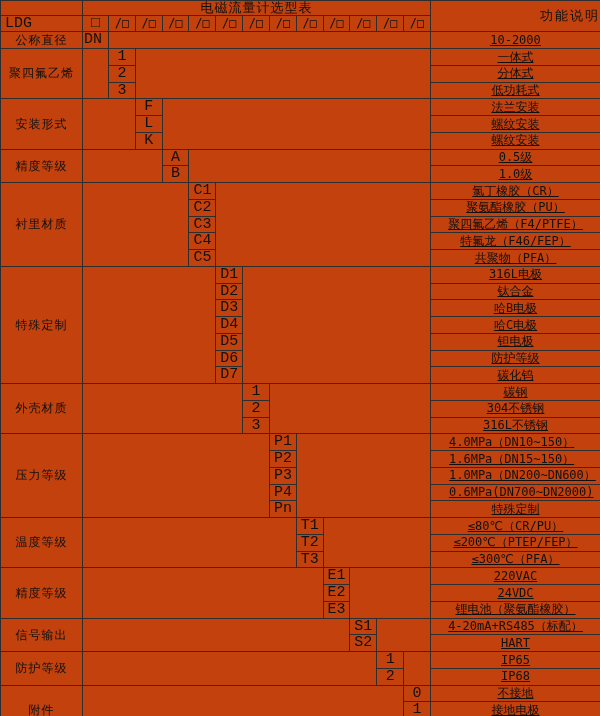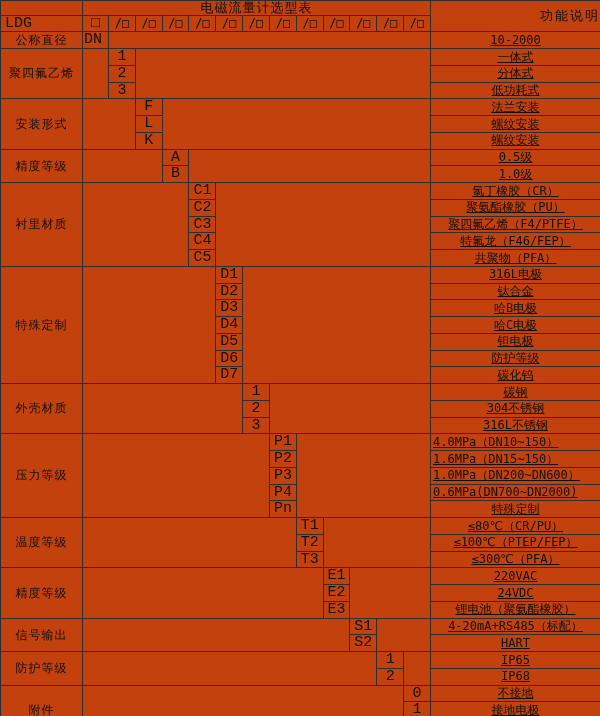--- a/index.html
+++ b/index.html
@@ -27,21 +27,21 @@
     white-space: nowrap;
     overflow: hidden;
   }
   td.ttl { font-size: 13px; letter-spacing: 1px; font-weight: normal; }
   td.fh  { font-size: 13px; letter-spacing: 2px; text-align: right; }
   td.lbl { font-size: 12px; letter-spacing: 1px; }
   td.code { font-size: 15px; font-family: Liberation Mono, monospace; }
   td.mdl { text-align: left; padding-left: 4px; }
   td.dncode { text-align: left; padding-left: 1px; }
   td.desc { font-size: 12px; text-decoration: underline; }
-  td.desc.left { text-align: left; padding-left: 2px; }
+  td.desc.left { text-align: left; padding-left: 18px; }
   td.seg { font-size: 12px; letter-spacing: 0px; }
   td.sp { }
 </style>
 </head>
 <body>
 
 <table class="sel">
   <colgroup>
     <col style="width:82px">
     <col style="width:26px">
@@ -233,21 +233,21 @@
 
   <tr>
     <td class="lbl" rowspan="3">温度等级</td>
     <td class="sp" rowspan="3" colspan="8"></td>
     <td class="code">T1</td>
     <td class="sp" rowspan="3" colspan="4"></td>
     <td class="desc">≤80℃（CR/PU）</td>
   </tr>
   <tr>
     <td class="code">T2</td>
-    <td class="desc">≤100℃（PTEP/FEP）</td>
+    <td class="desc">≤200℃（PTEP/FEP）</td>
   </tr>
   <tr>
     <td class="code">T3</td>
     <td class="desc">≤300℃（PFA）</td>
   </tr>
 
   <tr>
     <td class="lbl" rowspan="3">精度等级</td>
     <td class="sp" rowspan="3" colspan="9"></td>
     <td class="code">E1</td>

